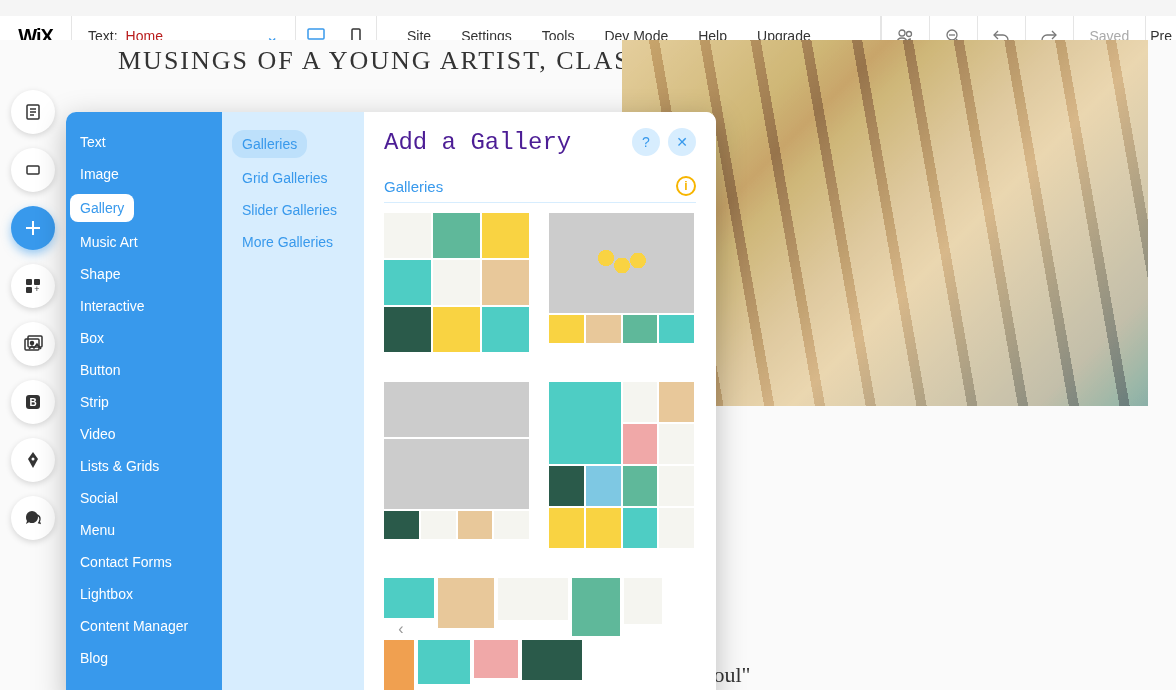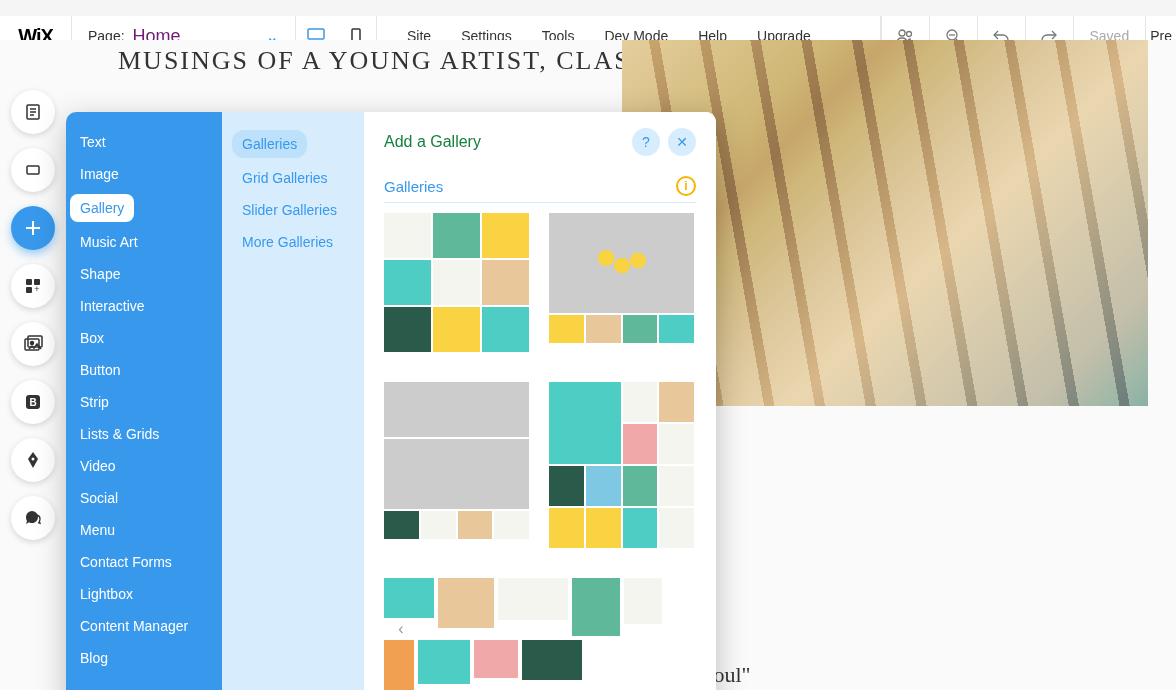--- a/index.html
+++ b/index.html
@@ -3,21 +3,21 @@
 <meta charset="utf-8">
 <style>
 * { margin: 0; padding: 0; box-sizing: border-box; font-family: -apple-system, BlinkMacSystemFont, "Segoe UI", Helvetica, Arial, sans-serif; }
 body { background: #f5f5f5; width: 1176px; height: 690px; overflow: hidden; position: relative; }
 
 
 .topbar { height: 40px; background: #fff; border-bottom: 5px solid #4c1d95; display: flex; align-items: flex-start; margin-top: 16px; }
 .logo { width: 72px; height: 40px; display: flex; align-items: center; justify-content: center; border-right: 1px solid #e5e5e5; font-weight: 900; letter-spacing: -1px; font-size: 20px; }
 .page-sel { display: flex; align-items: center; padding: 0 16px; gap: 8px; border-right: 1px solid #e5e5e5; height: 40px; width: 224px; }
 .page-sel .lbl { color: #333; font-size: 14px; }
-.page-sel .pg { color: #701a75; font-size: 18px; }
+.page-sel .pg { color: #b91c1c; font-size: 14px; }
 .chev { color: #3899ec; margin-left: auto; }
 .viewbtns { display: flex; height: 40px; border-right: 1px solid #e5e5e5; }
 .viewbtn { width: 40px; display: flex; align-items: center; justify-content: center; cursor: pointer; color: #333; }
 .viewbtn.active { border-bottom: 3px solid #3899ec; color: #3899ec; }
 .menus { display: flex; align-items: center; height: 40px; gap: 30px; padding: 0 30px; border-right: 1px solid #e5e5e5; flex: 1; }
 .menus span { font-size: 14px; color: #333; cursor: pointer; }
 .toolicons { display: flex; height: 40px; }
 .toolicons .ti { width: 48px; border-left: 1px solid #e5e5e5; display: flex; align-items: center; justify-content: center; color: #777; cursor: pointer; }
 .saved { padding: 17px 16px; display: flex; align-items: center; color: #aaa; font-size: 14px; border-left: 1px solid #e5e5e5; height: 40px; }
 .pre { padding: 0 4px; display: flex; align-items: center; color: #333; font-size: 14px; border-left: 1px solid #e5e5e5; height: 40px; }
@@ -38,21 +38,21 @@
 .addpanel { position: absolute; top: 72px; left: 66px; width: 650px; height: 592px; background: #fff; border-radius: 10px; box-shadow: 0 8px 30px rgba(0,0,0,0.25); display: flex; overflow: hidden; z-index: 10; }
 .col1 { width: 156px; background: #3899ec; padding: 14px 0; overflow-y: auto; }
 .col1 .item { padding: 4px 14px; color: #fff; font-size: 14px; line-height: 24px; cursor: pointer; white-space: nowrap; }
 .col1 .item.sel { }
 .col1 .item.sel span { background: #fff; color: #3899ec; border-radius: 8px; padding: 2px 10px; display: inline-block; margin-left: -10px; }
 .col2 { width: 142px; background: #d7edfe; padding: 14px 0; }
 .col2 .item { padding: 4px 20px; color: #3899ec; font-size: 14px; line-height: 24px; cursor: pointer; }
 .col2 .item.sel span { background: #bde0fb; border-radius: 12px; padding: 2px 10px; margin-left: -10px; display: inline-block; }
 .col3 { flex: 1; background: #fff; display: flex; flex-direction: column; }
 .col3head { padding: 16px 20px 10px 20px; display: flex; align-items: center; }
-.col3head h2 { color: #15803d; font-size: 16px; font-weight: 500; flex: 1; }
+.col3head h2 { color: #4c1d95; font-size: 24px; font-weight: 500; flex: 1; font-family: Liberation Mono, monospace; }
 .hbtn { width: 28px; height: 28px; border-radius: 50%; background: #d7edfe; color: #3899ec; display: flex; align-items: center; justify-content: center; margin-left: 8px; cursor: pointer; font-size: 14px; }
 .col3sub { padding: 10px 20px 6px 20px; display: flex; align-items: center; border-bottom: 1px solid #d7edfe; margin: 0 20px 10px 20px; padding-left: 0; padding-right: 0; }
 .col3sub span { color: #3899ec; font-size: 15px; font-weight: 500; flex: 1; }
 .infoic { width: 20px; height: 20px; border: 2px solid #f7b500; border-radius: 50%; color: #f7b500; display: flex; align-items: center; justify-content: center; font-size: 12px; font-weight: bold; cursor: pointer; }
 .gallist { flex: 1; overflow-y: auto; padding: 0 20px 20px 20px; }
 .grow { display: flex; gap: 20px; margin-bottom: 30px; }
 .gcard { width: 145px; cursor: pointer; }
 .gcard .main { width: 100%; background: #ccc; }
 .gcard .strip { display: flex; gap: 2px; margin-top: 2px; }
 .gcard .strip div { flex: 1; height: 28px; }
@@ -73,21 +73,21 @@
 
 .collage { display: grid; grid-template-columns: repeat(4, 1fr); grid-template-rows: repeat(4, 40px); gap: 2px; width: 145px; }
 .collage div:nth-child(1){grid-column:1/3;grid-row:1/3;}
 </style>
 </head>
 <body>
 
 <div class="topbar">
   <div class="logo">WiX</div>
   <div class="page-sel">
-    <span class="lbl">Page:</span>
+    <span class="lbl">Text:</span>
     <span class="pg">Home</span>
     <span class="chev">⌄</span>
   </div>
   <div class="viewbtns">
     <div class="viewbtn active">
       <svg width="18" height="14" viewBox="0 0 18 14">
           <rect x="1" y="1" width="16" height="10" rx="1" fill="none" stroke="currentColor" stroke-width="1.5"></rect>
           <line x1="6" y1="13" x2="12" y2="13" stroke="currentColor" stroke-width="1.5"></line>
         </svg>
     </div>
@@ -202,22 +202,22 @@
     <div class="col1">
       <div class="item"><span>Text</span></div>
       <div class="item"><span>Image</span></div>
       <div class="item sel"><span>Gallery</span></div>
       <div class="item"><span>Music Art</span></div>
       <div class="item"><span>Shape</span></div>
       <div class="item"><span>Interactive</span></div>
       <div class="item"><span>Box</span></div>
       <div class="item"><span>Button</span></div>
       <div class="item"><span>Strip</span></div>
+      <div class="item"><span>Video</span></div>
       <div class="item"><span>Lists &amp; Grids</span></div>
-      <div class="item"><span>Video</span></div>
       <div class="item"><span>Social</span></div>
       <div class="item"><span>Menu</span></div>
       <div class="item"><span>Contact Forms</span></div>
       <div class="item"><span>Lightbox</span></div>
       <div class="item"><span>Content Manager</span></div>
       <div class="item"><span>Blog</span></div>
 
     </div>
 
     <div class="col2">

